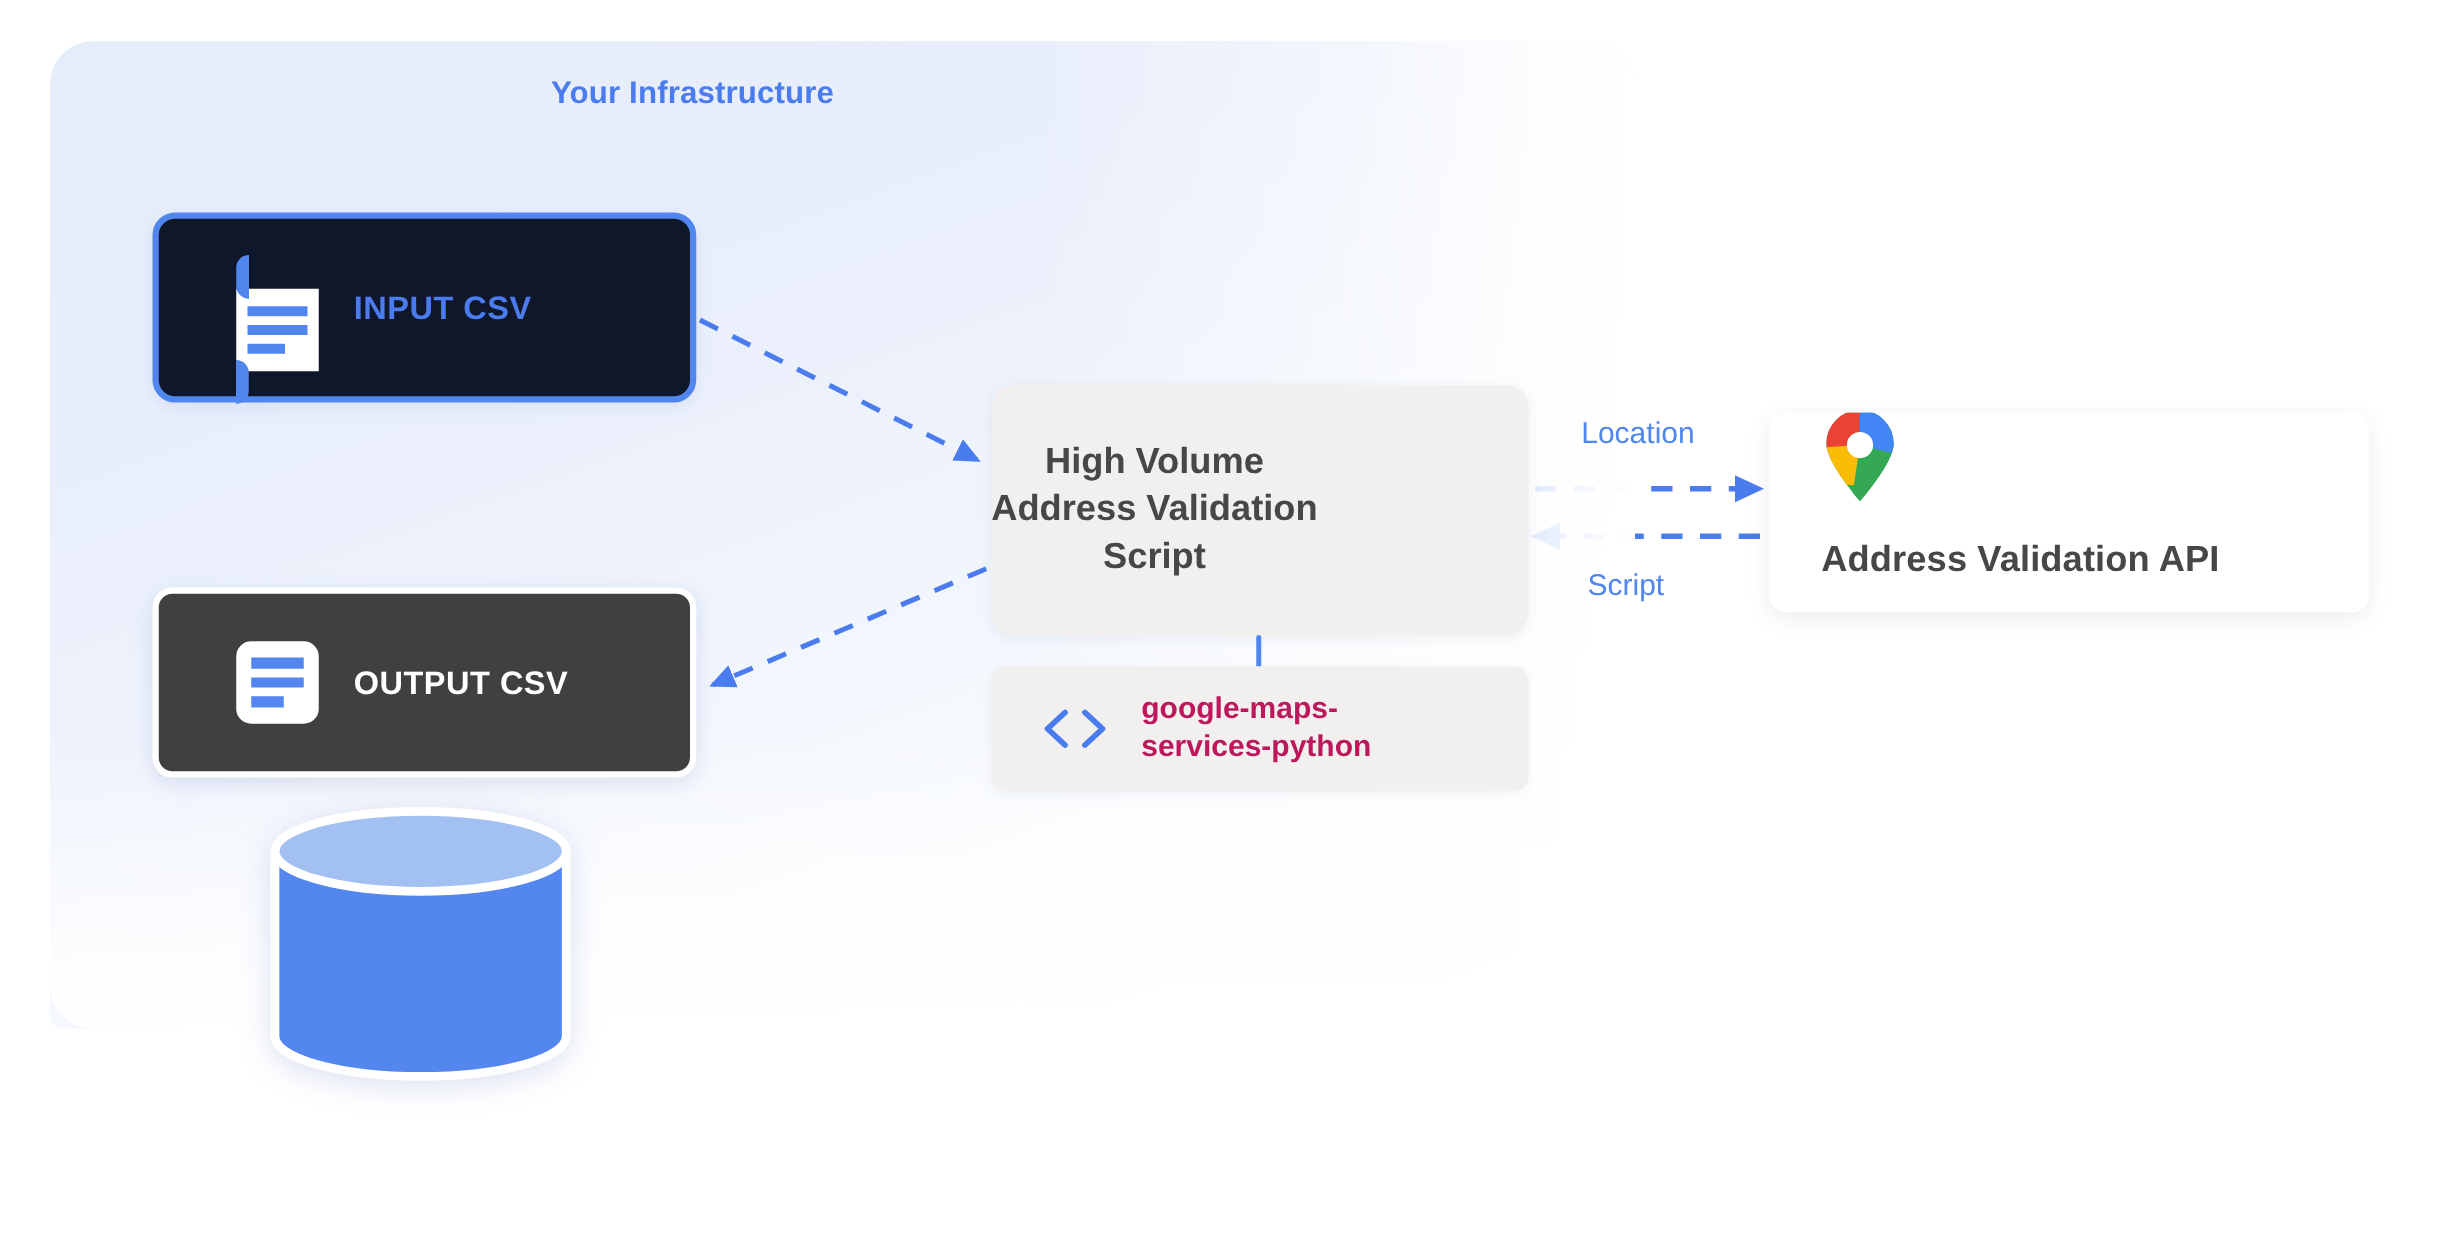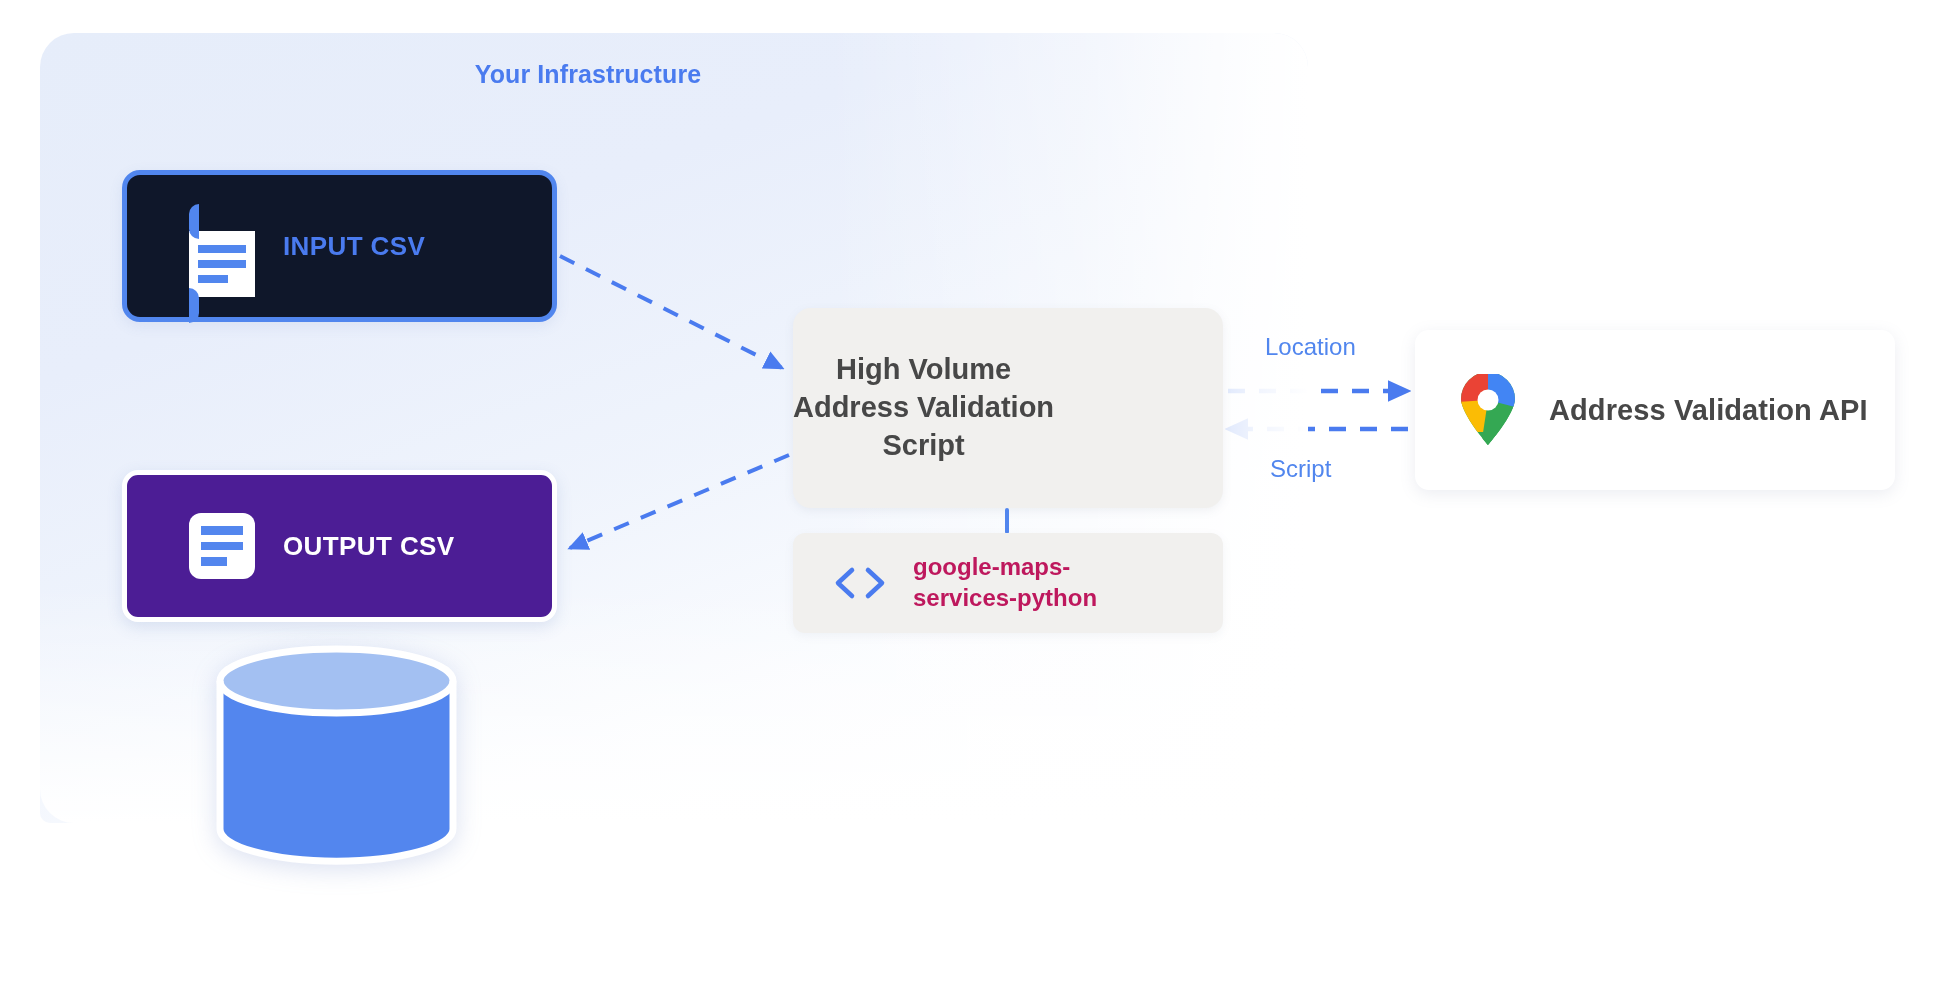--- a/index.html
+++ b/index.html
@@ -74,21 +74,20 @@
   #infra-title {
     position: absolute;
     left: 40px;
     top: 60px;
     width: 1028px;
     text-align: center;
     color: #4A7BEF;
     font-size: 25px;
     font-weight: bold;
     letter-spacing: 0.1px;
-    padding-left: 34px;
   }
 
   
   .node {
     position: absolute;
     box-sizing: border-box;
     display: flex;
     align-items: center;
   }
 
@@ -102,21 +101,21 @@
     border-radius: 18px;
     box-shadow: 0 4px 14px rgba(80,110,180,0.10);
     padding-left: 62px;
     gap: 28px;
   }
   #node-output-csv {
     left: 122px;
     top: 470px;
     width: 435px;
     height: 152px;
-    background: #4c1d95;
+    background: #404040;
     border: 5px solid #ffffff;
     border-radius: 16px;
     box-shadow: 0 5px 16px rgba(80,110,180,0.16);
     padding-left: 62px;
     gap: 28px;
   }
 
   .node-label-blue {
     color: #4A7BEF;
     font-size: 26px;
@@ -235,23 +234,24 @@
 
   
   #node-api {
     left: 1415px;
     top: 330px;
     width: 480px;
     height: 160px;
     background: #ffffff;
     border-radius: 14px;
     box-shadow: 0 4px 16px rgba(120,130,160,0.14);
-    align-items: center;
+    align-items: flex-start;
     padding-left: 42px;
     gap: 30px;
+    flex-direction: column;
   }
   #api-label {
     color: #474747;
     font-size: 29px;
     font-weight: bold;
     letter-spacing: 0.1px;
   }
   .gmaps-pin { width: 62px; height: 72px; flex: none; }
 
   

